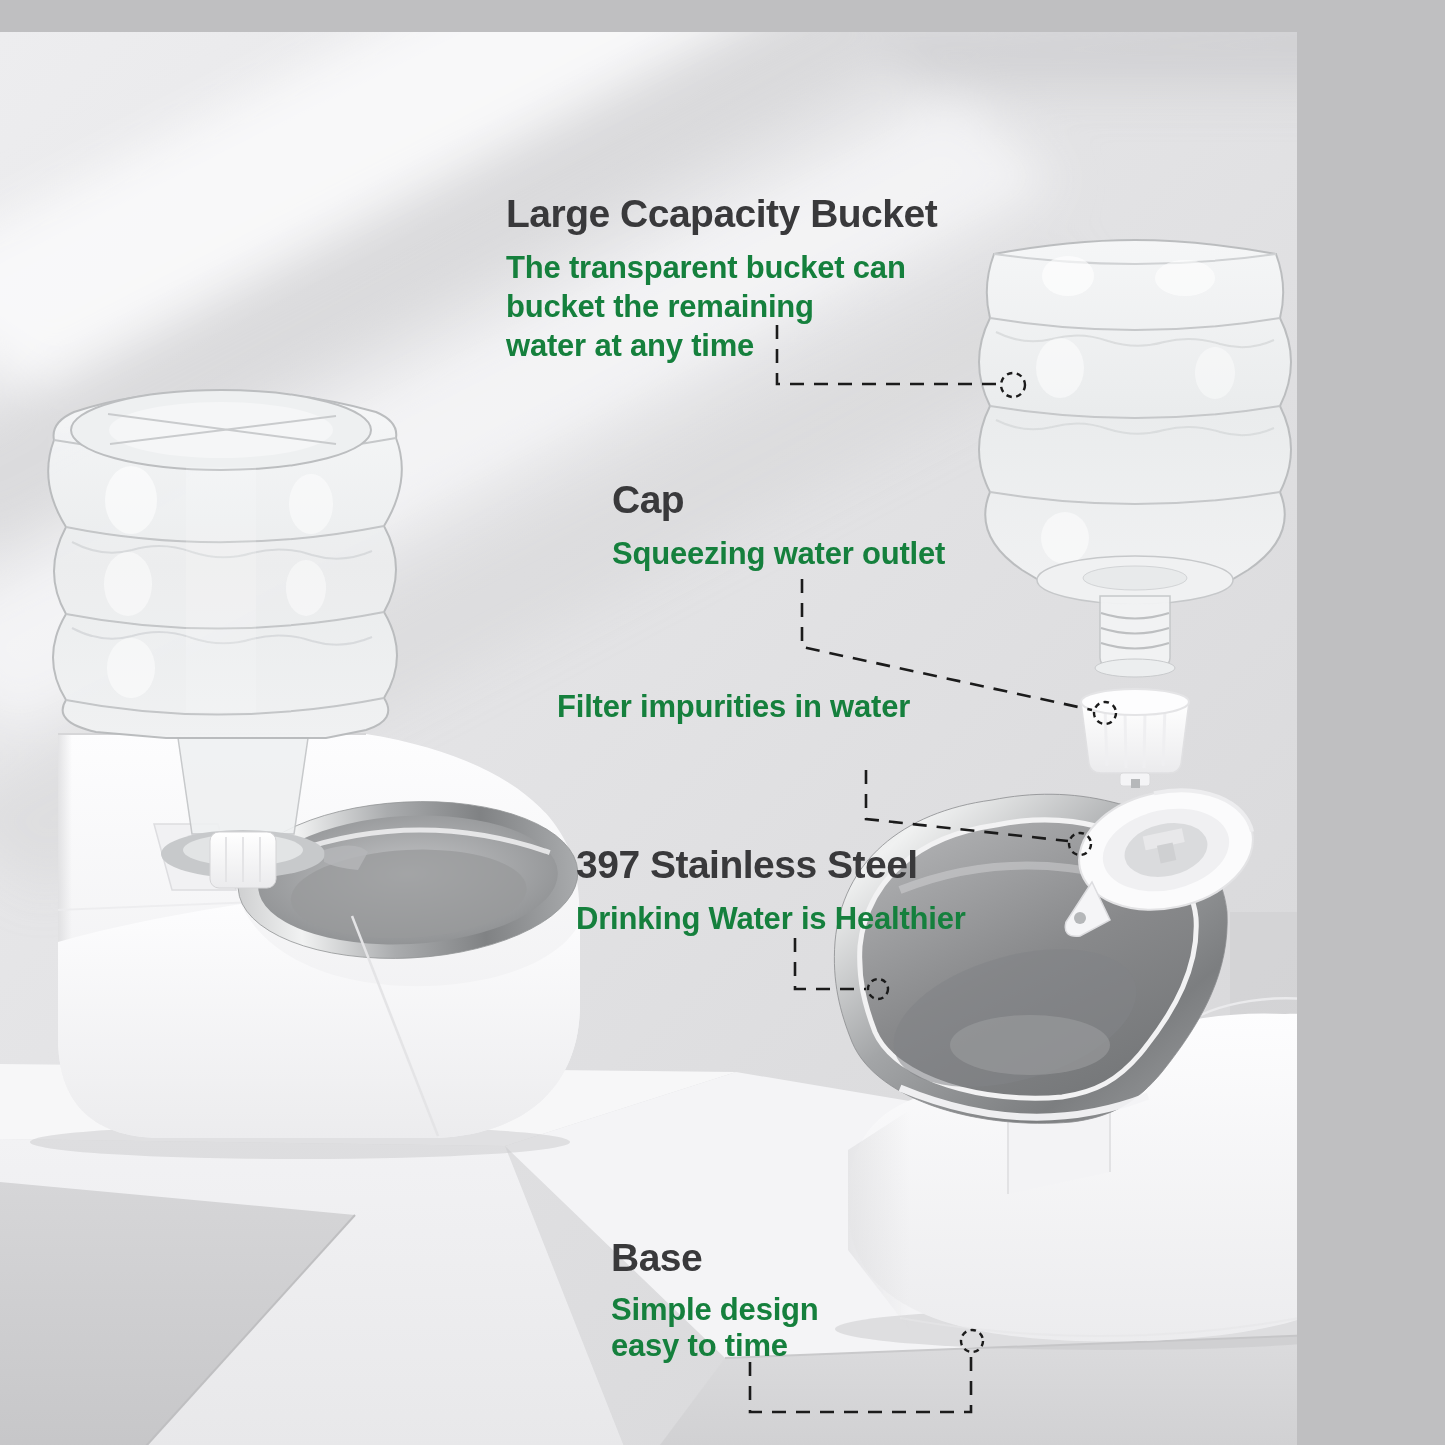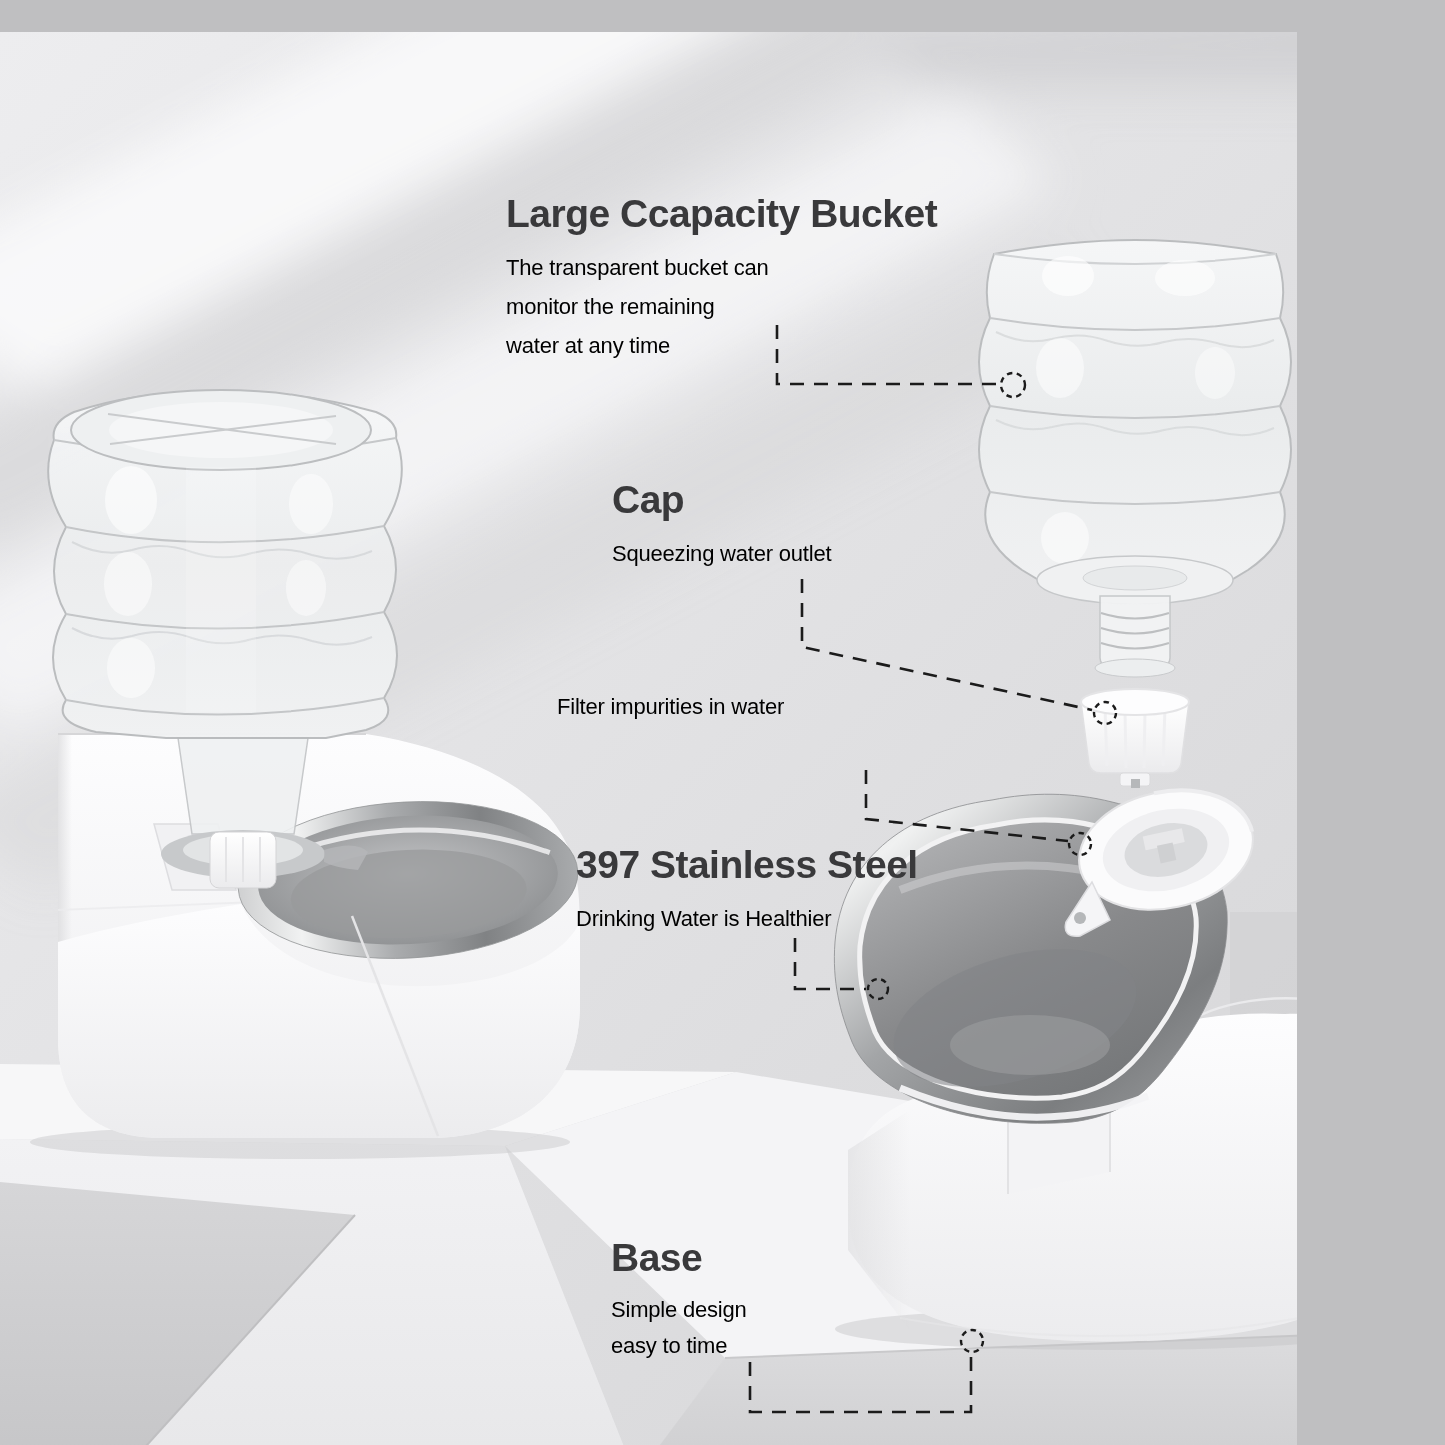--- a/index.html
+++ b/index.html
@@ -7,21 +7,21 @@
     position:relative;width:1297px;height:1445px;overflow:hidden;
     font-family:"Liberation Sans", sans-serif;
     background:#e3e3e5;
     margin-top:32px;
   }
   #stage svg{display:block;}
   .layer{position:absolute;left:0;top:0;}
   .ann{position:absolute;z-index:30;color:#3b3b3d;}
   .ann h2{margin:0;font-size:39px;line-height:42px;font-weight:700;letter-spacing:-0.5px;color:#39393b;}
   .ann .desc{margin-top:13px;}
-  .ann .line{font-size:22px;line-height:39px;font-weight:400;color:#000000;letter-spacing:-0.2px;}
+  .ann .line{font-size:31px;line-height:39px;font-weight:700;color:#15803d;letter-spacing:-0.2px;}
   .ann.compact .line{line-height:36px;}
   .photo{position:absolute;z-index:10;}
   .callouts{position:absolute;left:0;top:0;z-index:20;}
 </style>
 </head>
 <body>
 
 <div id="stage">
 
   <svg class="layer" width="1445" height="1445" viewBox="0 0 1445 1445">
@@ -273,21 +273,21 @@
       <circle cx="1080" cy="812" r="11"></circle>
       <circle cx="878" cy="957" r="10"></circle>
       <circle cx="972" cy="1309" r="11"></circle>
     </g>
   </svg>
 
   <div class="ann" style="left:506px;top:161px">
     <h2>Large Ccapacity Bucket</h2>
     <div class="desc">
       <div class="line">The transparent bucket can</div>
-      <div class="line">monitor the remaining</div>
+      <div class="line">bucket the remaining</div>
       <div class="line">water at any time</div>
     </div>
   </div>
 
   <div class="ann" style="left:612px;top:447px">
     <h2>Cap</h2>
     <div class="desc">
       <div class="line">Squeezing water outlet</div>
     </div>
   </div>

